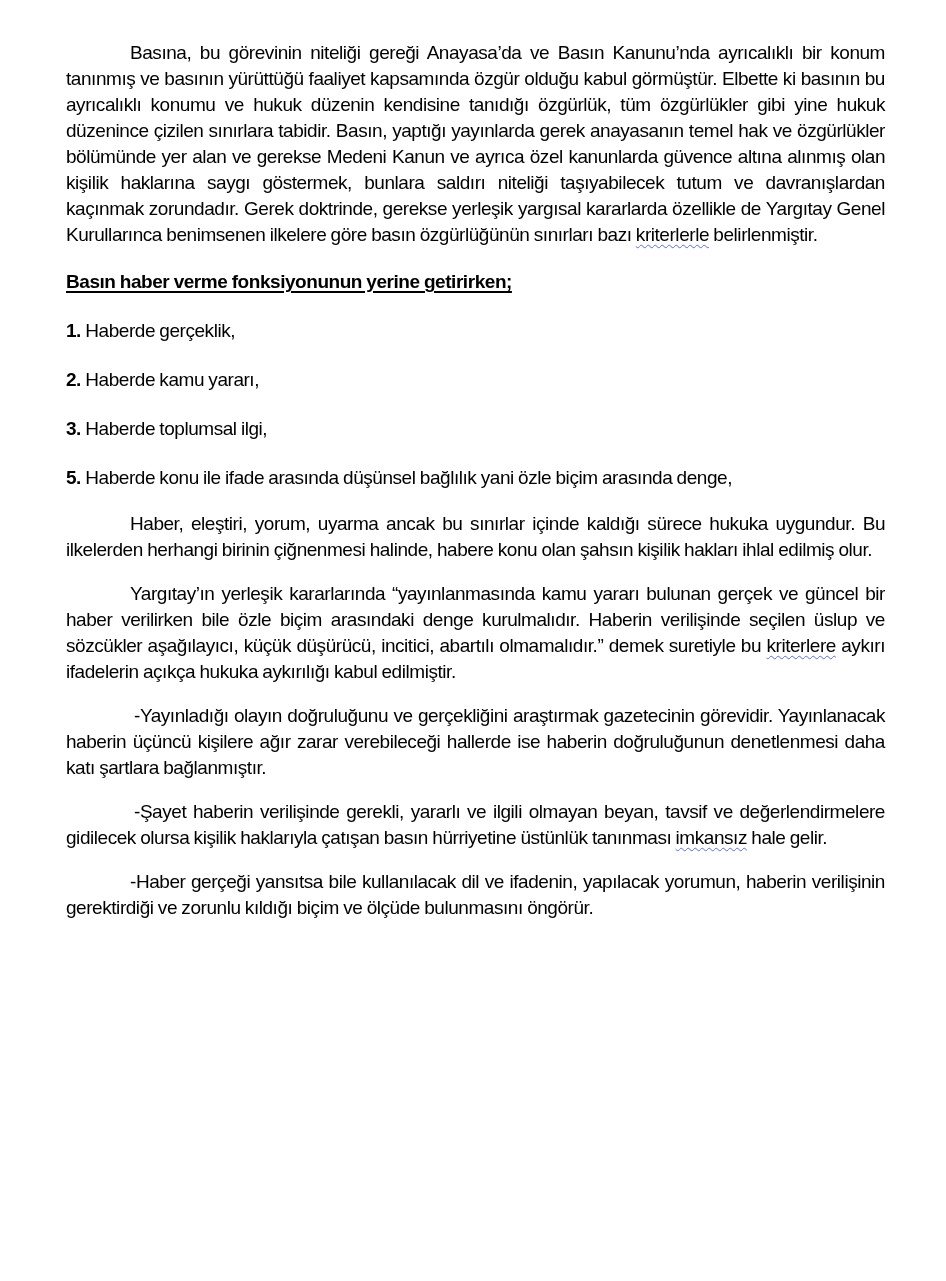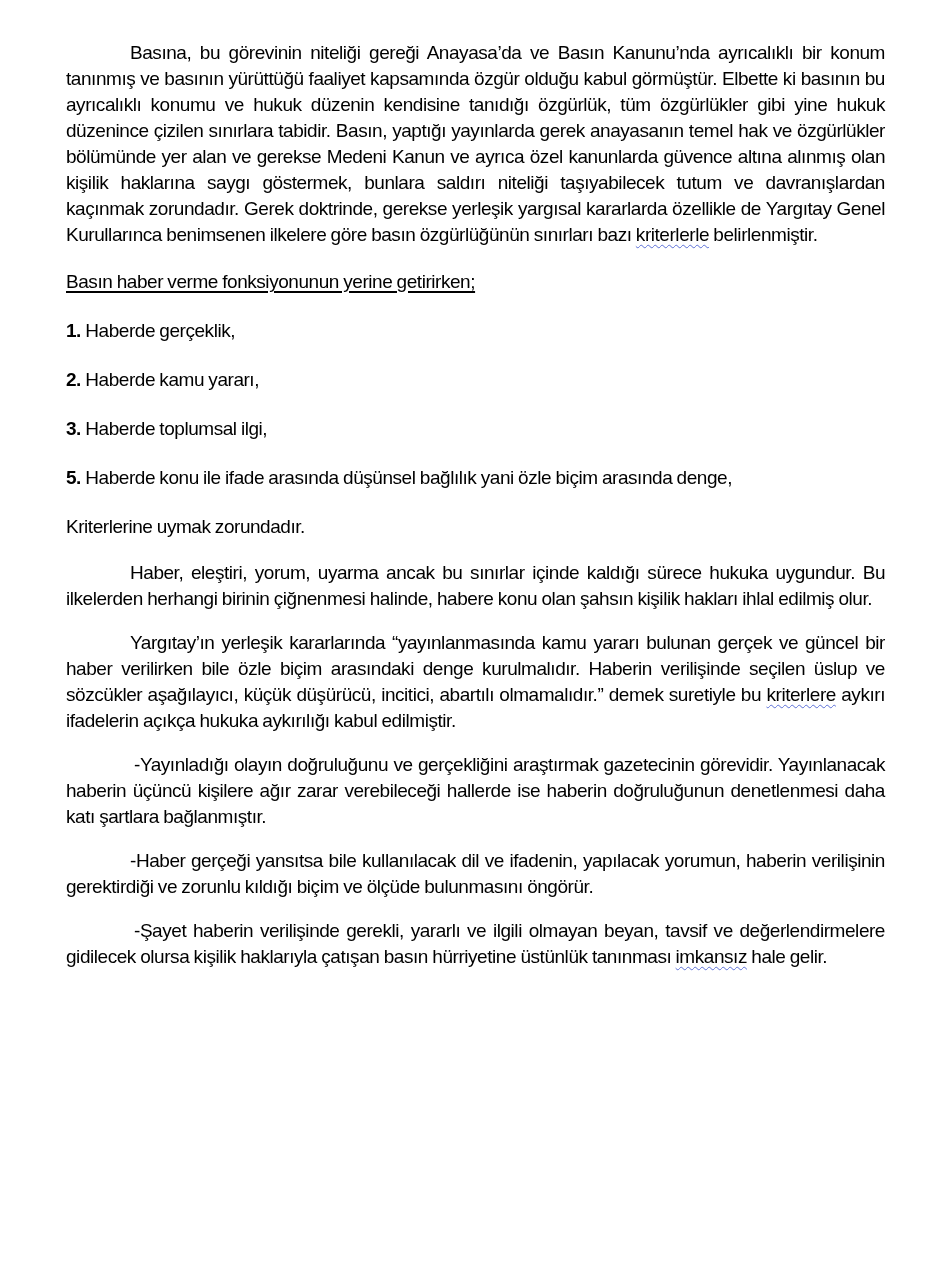--- a/index.html
+++ b/index.html
@@ -33,21 +33,21 @@
       text-indent: 64px;
     }
     .indent-dash {
       text-indent: 68px;
     }
     .gap-lg { margin-top: 18px; }
     .heading {
       margin: 0;
       margin-top: 19px;
       line-height: 30px;
-      font-weight: normal;
+      font-weight: bold;
       text-decoration: underline;
       text-decoration-thickness: 1.5px;
       text-underline-offset: 3px;
     }
     .list-item {
       margin: 0;
       margin-top: 19px;
       line-height: 30px;
     }
     .list-num {
@@ -66,26 +66,25 @@
 
   <p class="para indent"><span>Basına, bu görevinin niteliği gereği Anayasa’da ve Basın Kanunu’nda ayrıcalıklı bir konum tanınmış ve basının yürüttüğü faaliyet kapsamında özgür olduğu kabul görmüştür. Elbette ki basının bu ayrıcalıklı konumu ve hukuk düzenin kendisine tanıdığı özgürlük, tüm özgürlükler gibi yine hukuk düzenince çizilen sınırlara tabidir. Basın, yaptığı yayınlarda gerek anayasanın temel hak ve özgürlükler bölümünde yer alan ve gerekse Medeni Kanun ve ayrıca özel kanunlarda güvence altına alınmış olan kişilik haklarına saygı göstermek, bunlara saldırı niteliği taşıyabilecek tutum ve davranışlardan kaçınmak zorundadır. Gerek doktrinde, gerekse yerleşik yargısal kararlarda özellikle de Yargıtay Genel Kurullarınca benimsenen ilkelere göre basın özgürlüğünün sınırları bazı </span><span class="spell">kriterlerle</span><span> belirlenmiştir.</span></p>
 
   <p class="heading">Basın haber verme fonksiyonunun yerine getirirken;</p>
 
   <p class="list-item"><span class="list-num">1.</span><span> Haberde gerçeklik,</span></p>
   <p class="list-item"><span class="list-num">2.</span><span> Haberde kamu yararı,</span></p>
   <p class="list-item"><span class="list-num">3.</span><span> Haberde toplumsal ilgi,</span></p>
   <p class="list-item"><span class="list-num">5.</span><span> Haberde konu ile ifade arasında düşünsel bağlılık yani özle biçim arasında denge,</span></p>
 
-  <p class="list-item">Kriterlerine uymak zorundadır.</p>
 
   <p class="para indent gap-lg">Haber, eleştiri, yorum, uyarma ancak bu sınırlar içinde kaldığı sürece hukuka uygundur. Bu ilkelerden herhangi birinin çiğnenmesi halinde, habere konu olan şahsın kişilik hakları ihlal edilmiş olur.</p>
 
   <p class="para indent gap-lg"><span>Yargıtay’ın yerleşik kararlarında “yayınlanmasında kamu yararı bulunan gerçek ve güncel bir haber verilirken bile özle biçim arasındaki denge kurulmalıdır. Haberin verilişinde seçilen üslup ve sözcükler aşağılayıcı, küçük düşürücü, incitici, abartılı olmamalıdır.” demek suretiyle bu </span><span class="spell">kriterlere</span><span> aykırı ifadelerin açıkça hukuka aykırılığı kabul edilmiştir.</span></p>
 
 
   <p class="para indent-dash gap-lg">-Yayınladığı olayın doğruluğunu ve gerçekliğini araştırmak gazetecinin görevidir. Yayınlanacak haberin üçüncü kişilere ağır zarar verebileceği hallerde ise haberin doğruluğunun denetlenmesi daha katı şartlara bağlanmıştır.</p>
 
+  <p class="para indent-dash gap-lg"><span>-Şayet haberin verilişinde gerekli, yararlı ve ilgili olmayan beyan, tavsif ve değerlendirmelere gidilecek olursa kişilik haklarıyla çatışan basın hürriyetine üstünlük tanınması </span><span class="spell">imkansız</span><span> hale gelir.</span></p>
+
   <p class="para indent gap-lg">-Haber gerçeği yansıtsa bile kullanılacak dil ve ifadenin, yapılacak yorumun, haberin verilişinin gerektirdiği ve zorunlu kıldığı biçim ve ölçüde bulunmasını öngörür.</p>
-
-  <p class="para indent-dash gap-lg"><span>-Şayet haberin verilişinde gerekli, yararlı ve ilgili olmayan beyan, tavsif ve değerlendirmelere gidilecek olursa kişilik haklarıyla çatışan basın hürriyetine üstünlük tanınması </span><span class="spell">imkansız</span><span> hale gelir.</span></p>
 
 </div>
 
 </body></html>

